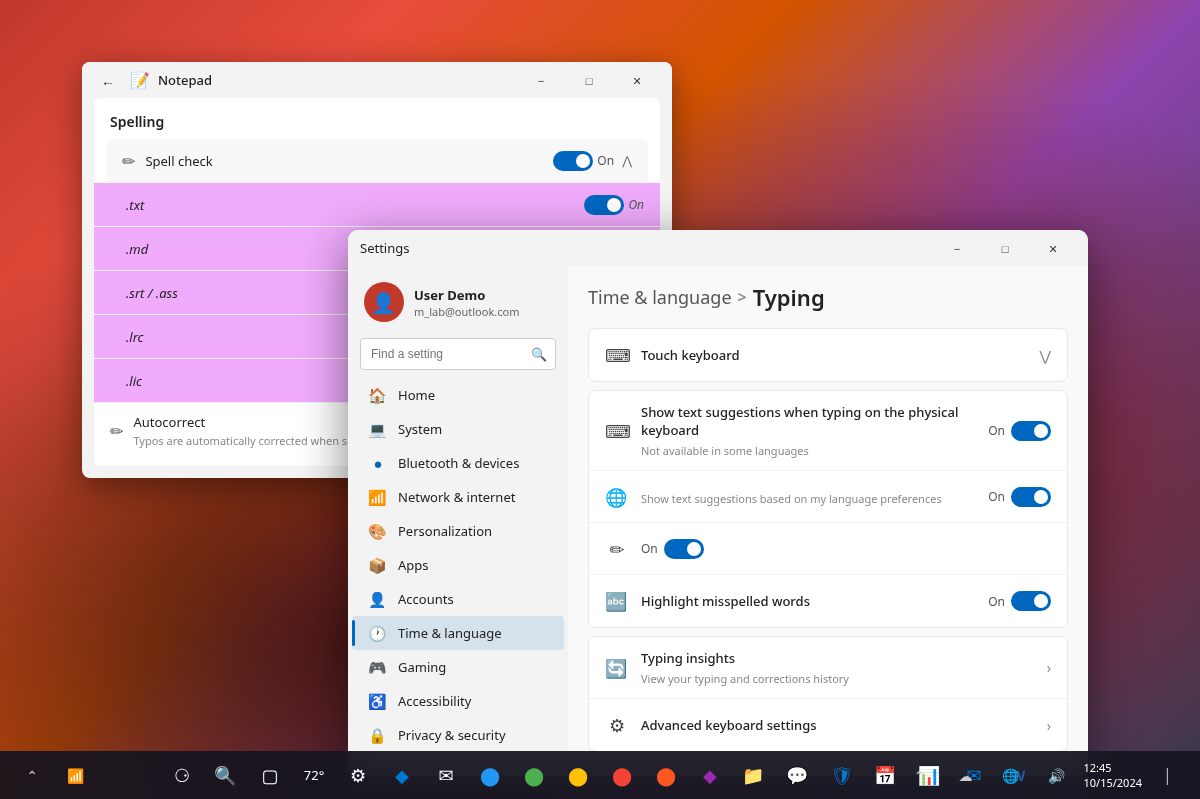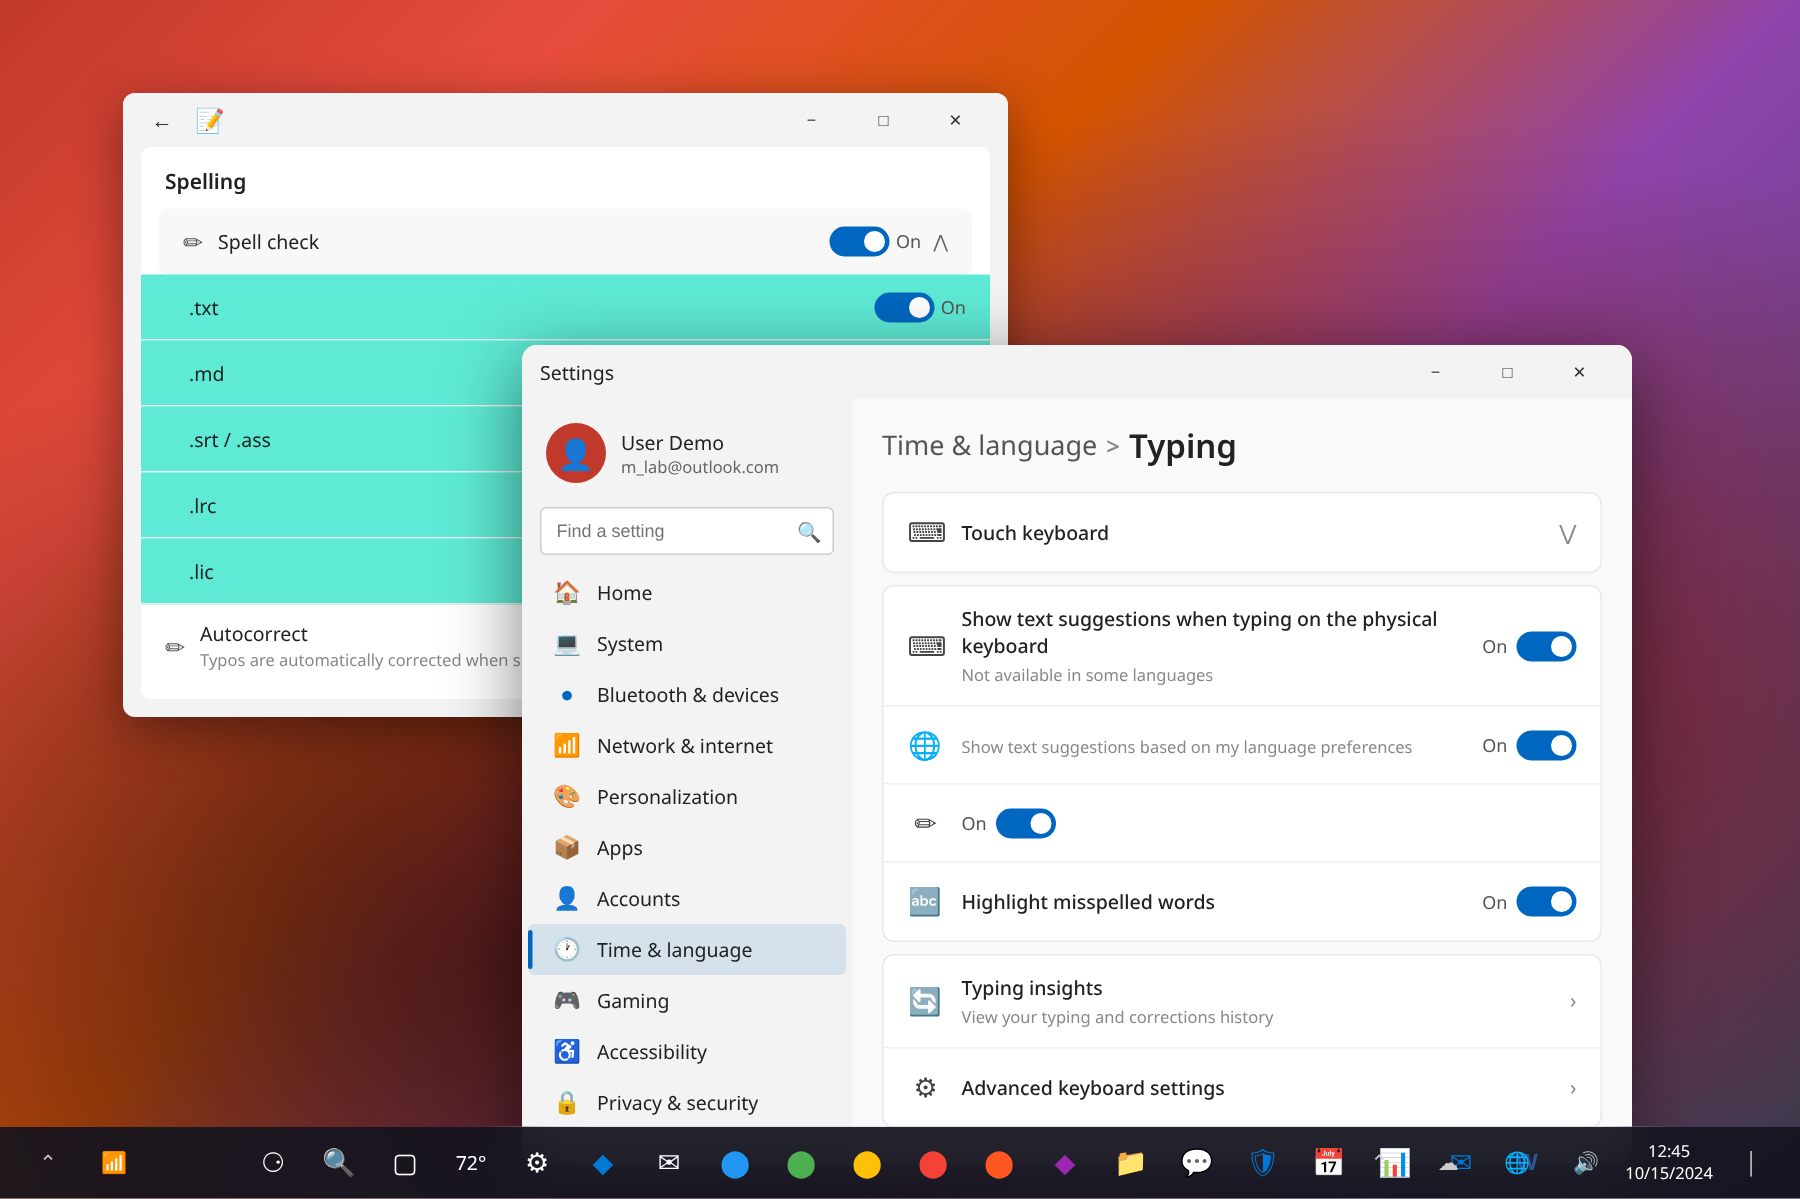--- a/index.html
+++ b/index.html
@@ -71,21 +71,21 @@
       font-size: 18px;
       color: white;
     }
     .tb-icon-small {
       font-size: 14px;
       color: #ccc;
     }
     .taskbar-time {
       font-size: 11px;
       color: white;
-      text-align: center;
+      text-align: left;
       line-height: 1.4;
     }
 
     
     .notepad-window {
       position: absolute;
       top: 62px;
       left: 82px;
       width: 590px;
       background: #f3f3f3;
@@ -185,21 +185,21 @@
       height: 14px;
       background: white;
       border-radius: 50%;
       position: absolute;
       top: 3px;
       right: 3px;
     }
     .toggle-label { font-size: 12px; color: #555; }
     .expand-icon { font-size: 12px; color: #666; cursor: pointer; margin-left: 8px; }
 
-    .np-row.sub-row { background: #5eead4; padding-left: 32px; }
+    .np-row.sub-row { background: #f0abfc; padding-left: 32px; font-style: italic; }
     .autocorrect-sub { padding: 10px 16px 10px 16px; }
     .autocorrect-sub .np-row-label { font-size: 13px; }
     .autocorrect-desc { font-size: 11px; color: #888; margin-top: 2px; }
 
     
     .settings-window {
       position: absolute;
       top: 230px;
       left: 348px;
       width: 740px;
@@ -244,21 +244,21 @@
       height: 40px;
       border-radius: 50%;
       background: #c0392b;
       display: flex;
       align-items: center;
       justify-content: center;
       font-size: 20px;
       overflow: hidden;
     }
     .user-info { flex: 1; }
-    .user-name { font-size: 13px; font-weight: 400; color: #222; }
+    .user-name { font-size: 13px; font-weight: 700; color: #222; }
     .user-email { font-size: 11px; color: #666; }
 
     .search-box {
       margin: 4px 12px 8px;
       position: relative;
     }
     .search-input {
       width: 100%;
       height: 32px;
       border: 1px solid #ccc;
@@ -366,20 +366,21 @@
   </style>
 </head>
 <body>
 
 <div class="desktop-bg"></div>
 
 <div class="notepad-window">
   <div class="window-titlebar">
     <div class="titlebar-back">←</div>
     <span class="titlebar-icon">📝</span>
+    <span class="titlebar-title">Notepad</span>
     <div class="window-controls">
       <div class="wc-btn">−</div>
       <div class="wc-btn">□</div>
       <div class="wc-btn close">✕</div>
     </div>
   </div>
   <div class="notepad-content">
     <div class="np-section-title">Spelling</div>
 
     <div class="np-row np-row-main">

